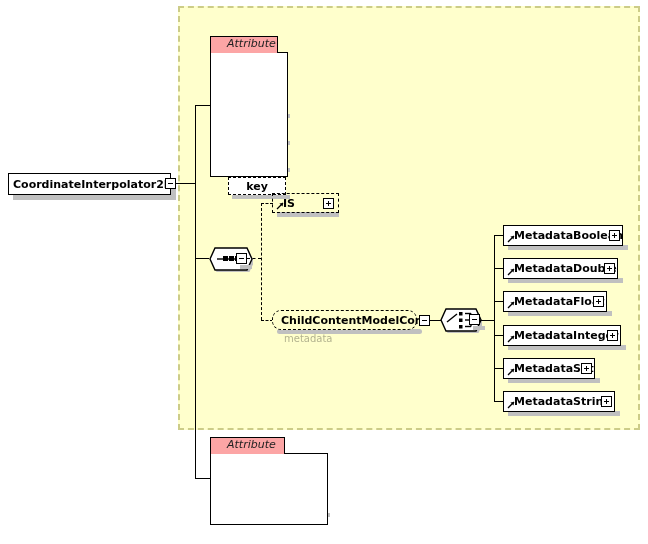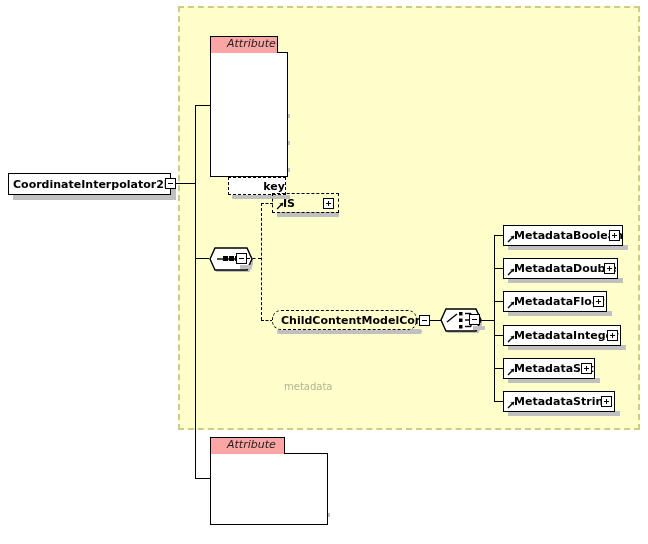--- a/index.html
+++ b/index.html
@@ -85,21 +85,21 @@
     display:flex;align-items:center;justify-content:center;
     font-size:11px;font-weight:bold;color:#000;white-space:nowrap;
   }
 
   
   .comp{position:absolute;}
   .comp svg{display:block;}
 
   
   .sublabel{
-    position:absolute;font-size:10px;color:#b3b38f;white-space:nowrap;margin-top:48px;
+    position:absolute;font-size:10px;color:#b3b38f;white-space:nowrap;
   }
 </style>
 </head>
 <body>
 
 <div class="canvas">
 
   <div class="ext-panel" style="left:178px;top:6px;width:462px;height:424px;"></div>
 
   <div class="shadow" style="left:13px;top:195px;width:163px;height:5px;"></div>
@@ -134,21 +134,21 @@
     <div class="attr-item" style="left:18px;top:87px;width:58px;height:18px;">
       <span>USE</span>
     </div>
 
     <div class="shadow" style="left:22px;top:132px;width:58px;height:4px;"></div>
     <div class="attr-item" style="left:18px;top:114px;width:58px;height:18px;">
       <span>class</span>
     </div>
 
     <div class="shadow" style="left:22px;top:159px;width:58px;height:4px;"></div>
-    <div class="attr-item" style="left:18px;top:141px;width:58px;height:18px;justify-content:flex-end;">
+    <div class="attr-item" style="left:18px;top:141px;width:58px;height:18px;">
       <span>key</span>
     </div>
   </div>
 
   <div class="comp" style="left:209px;top:246px;">
     <svg width="44" height="26" viewBox="0 0 44 26">
       <polygon points="6,2 38,2 43,13 38,24 6,24 1,13" fill="#c0c0c0" transform="translate(2,3)"></polygon>
       <polygon points="6,2 38,2 43,13 38,24 6,24 1,13" fill="#ffffff" stroke="#000000" stroke-width="1.4"></polygon>
       <line x1="8" y1="13" x2="36" y2="13" stroke="#000000" stroke-width="1.4"></line>
       <rect x="14" y="10" width="5" height="5" fill="#000000"></rect>

